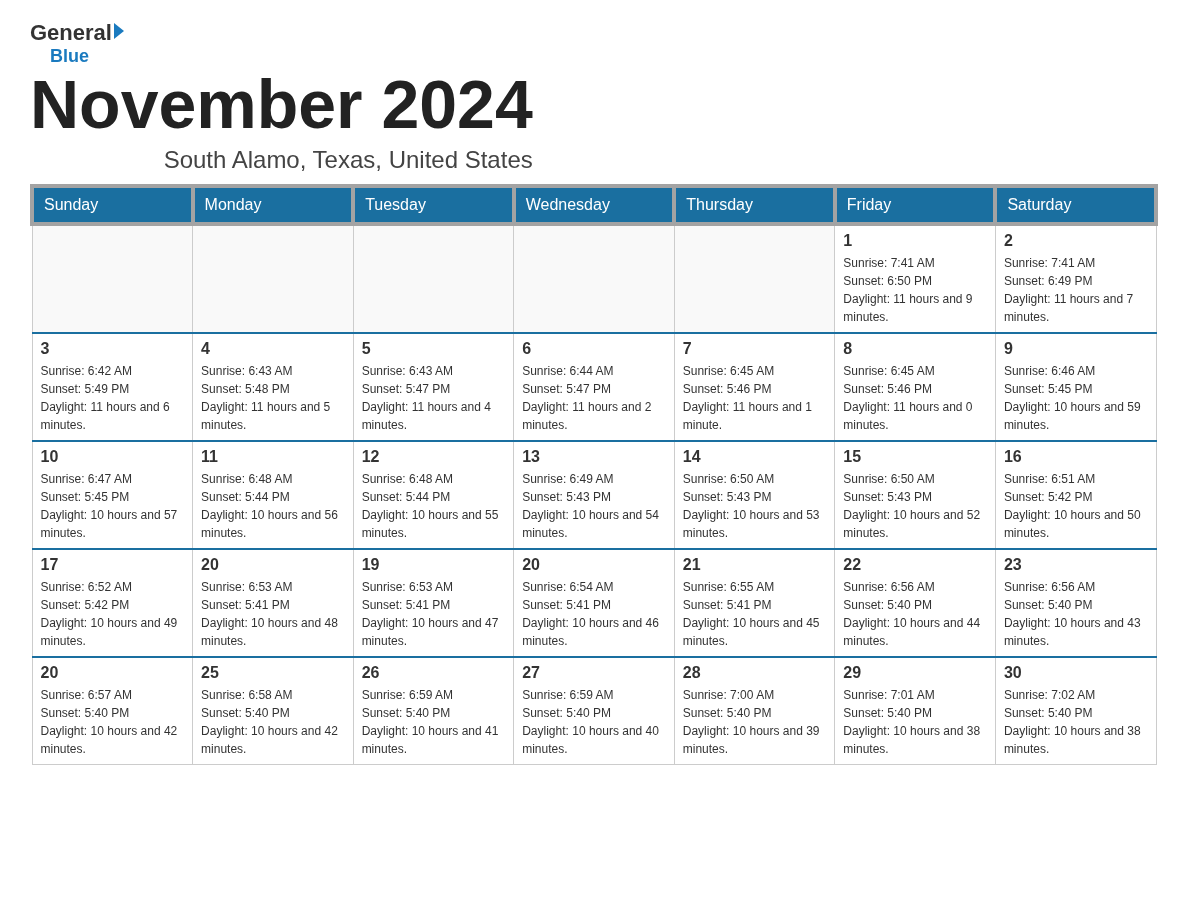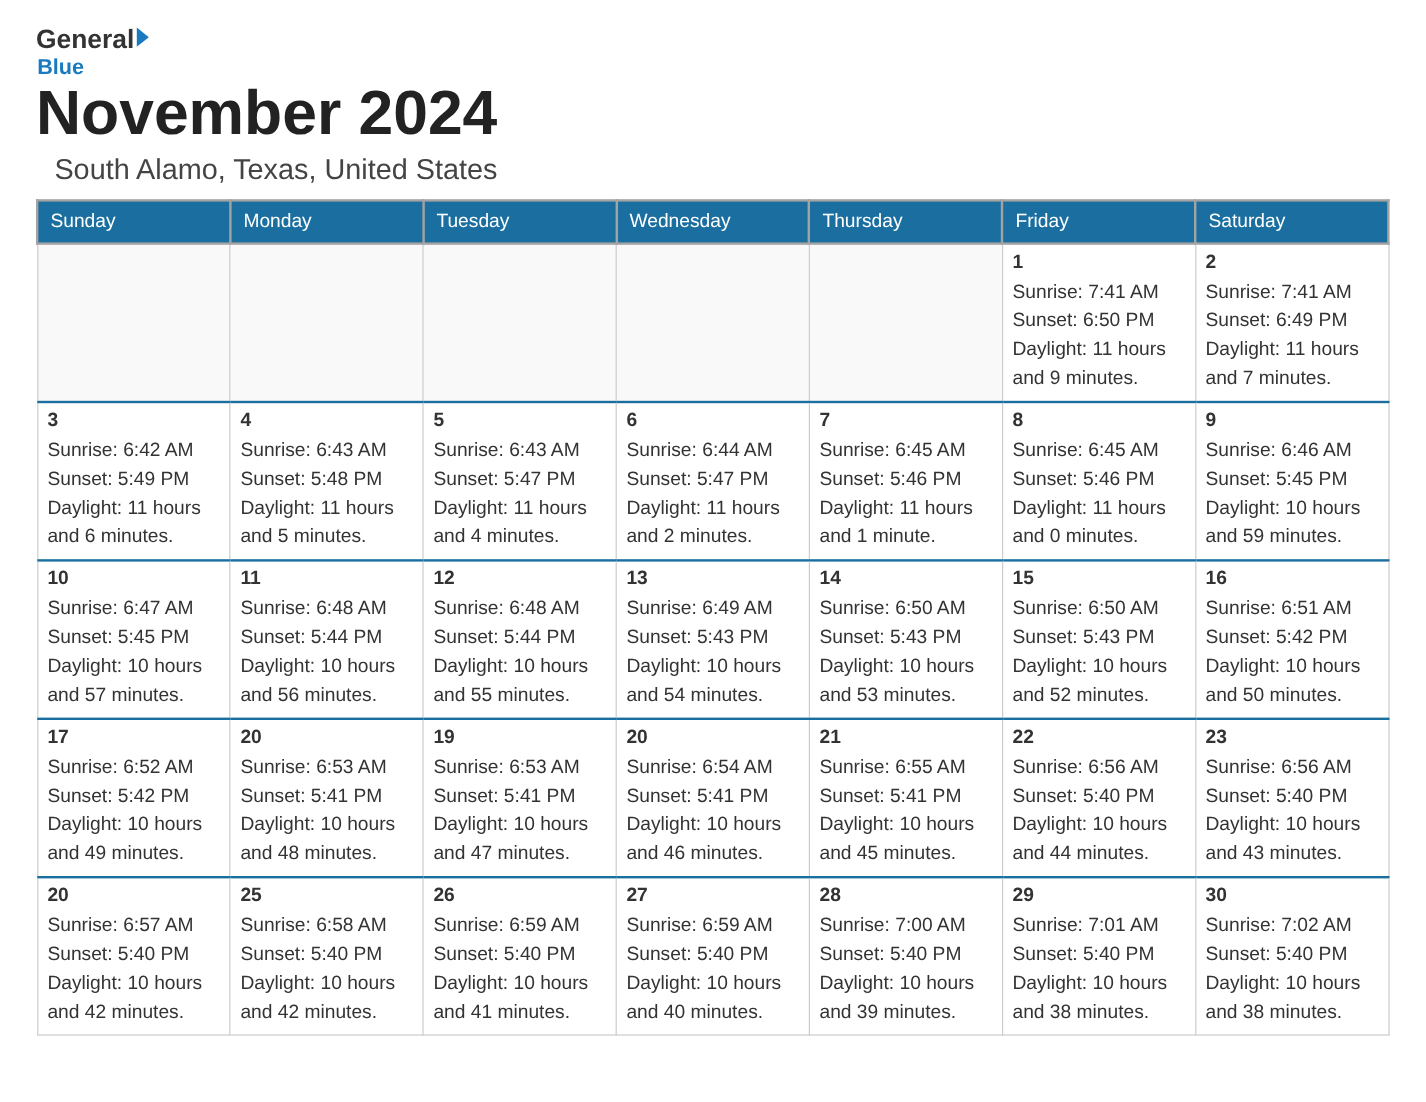--- a/index.html
+++ b/index.html
@@ -38,27 +38,27 @@
       border-left: 10px solid #1a7abf;
       border-top: 8px solid transparent;
       border-bottom: 8px solid transparent;
       margin-left: 2px;
       margin-top: -4px;
     }
     .logo-sub {
       color: #1a7abf;
       font-size: 18px;
       font-weight: bold;
-      margin-left: 1px;
+      margin-left: 20px;
     }
     .title-area {
       text-align: right;
     }
     .month-title {
-      font-size: 52px;
+      font-size: 68px;
       font-weight: bold;
       color: #222;
       line-height: 1.1;
     }
     .location {
       font-size: 24px;
       color: #444;
       margin-top: 4px;
     }
     .calendar {
@@ -66,21 +66,21 @@
       border-collapse: collapse;
       margin-top: 10px;
     }
     .calendar th {
       background-color: #1a6fa0;
       color: #fff;
       font-size: 16px;
       font-weight: normal;
       padding: 8px 10px;
       text-align: left;
-      border: 2px solid #a3a3a3;
+      border: 4px solid #a3a3a3;
     }
     .calendar td {
       border: 1px solid #ccc;
       vertical-align: top;
       padding: 6px 8px;
       width: calc(100% / 7);
       min-height: 90px;
       font-size: 13px;
       color: #333;
       background: #fff;
@@ -88,21 +88,21 @@
     .calendar td.empty {
       background: #f9f9f9;
     }
     .day-number {
       font-size: 16px;
       font-weight: bold;
       margin-bottom: 4px;
       display: block;
     }
     .day-info {
-      font-size: 16px;
+      font-size: 12px;
       line-height: 1.5;
       color: #333;
     }
     .row-divider td {
       border-top: 2px solid #1a6fa0;
     }
   </style>
 </head>
 <body>
 

